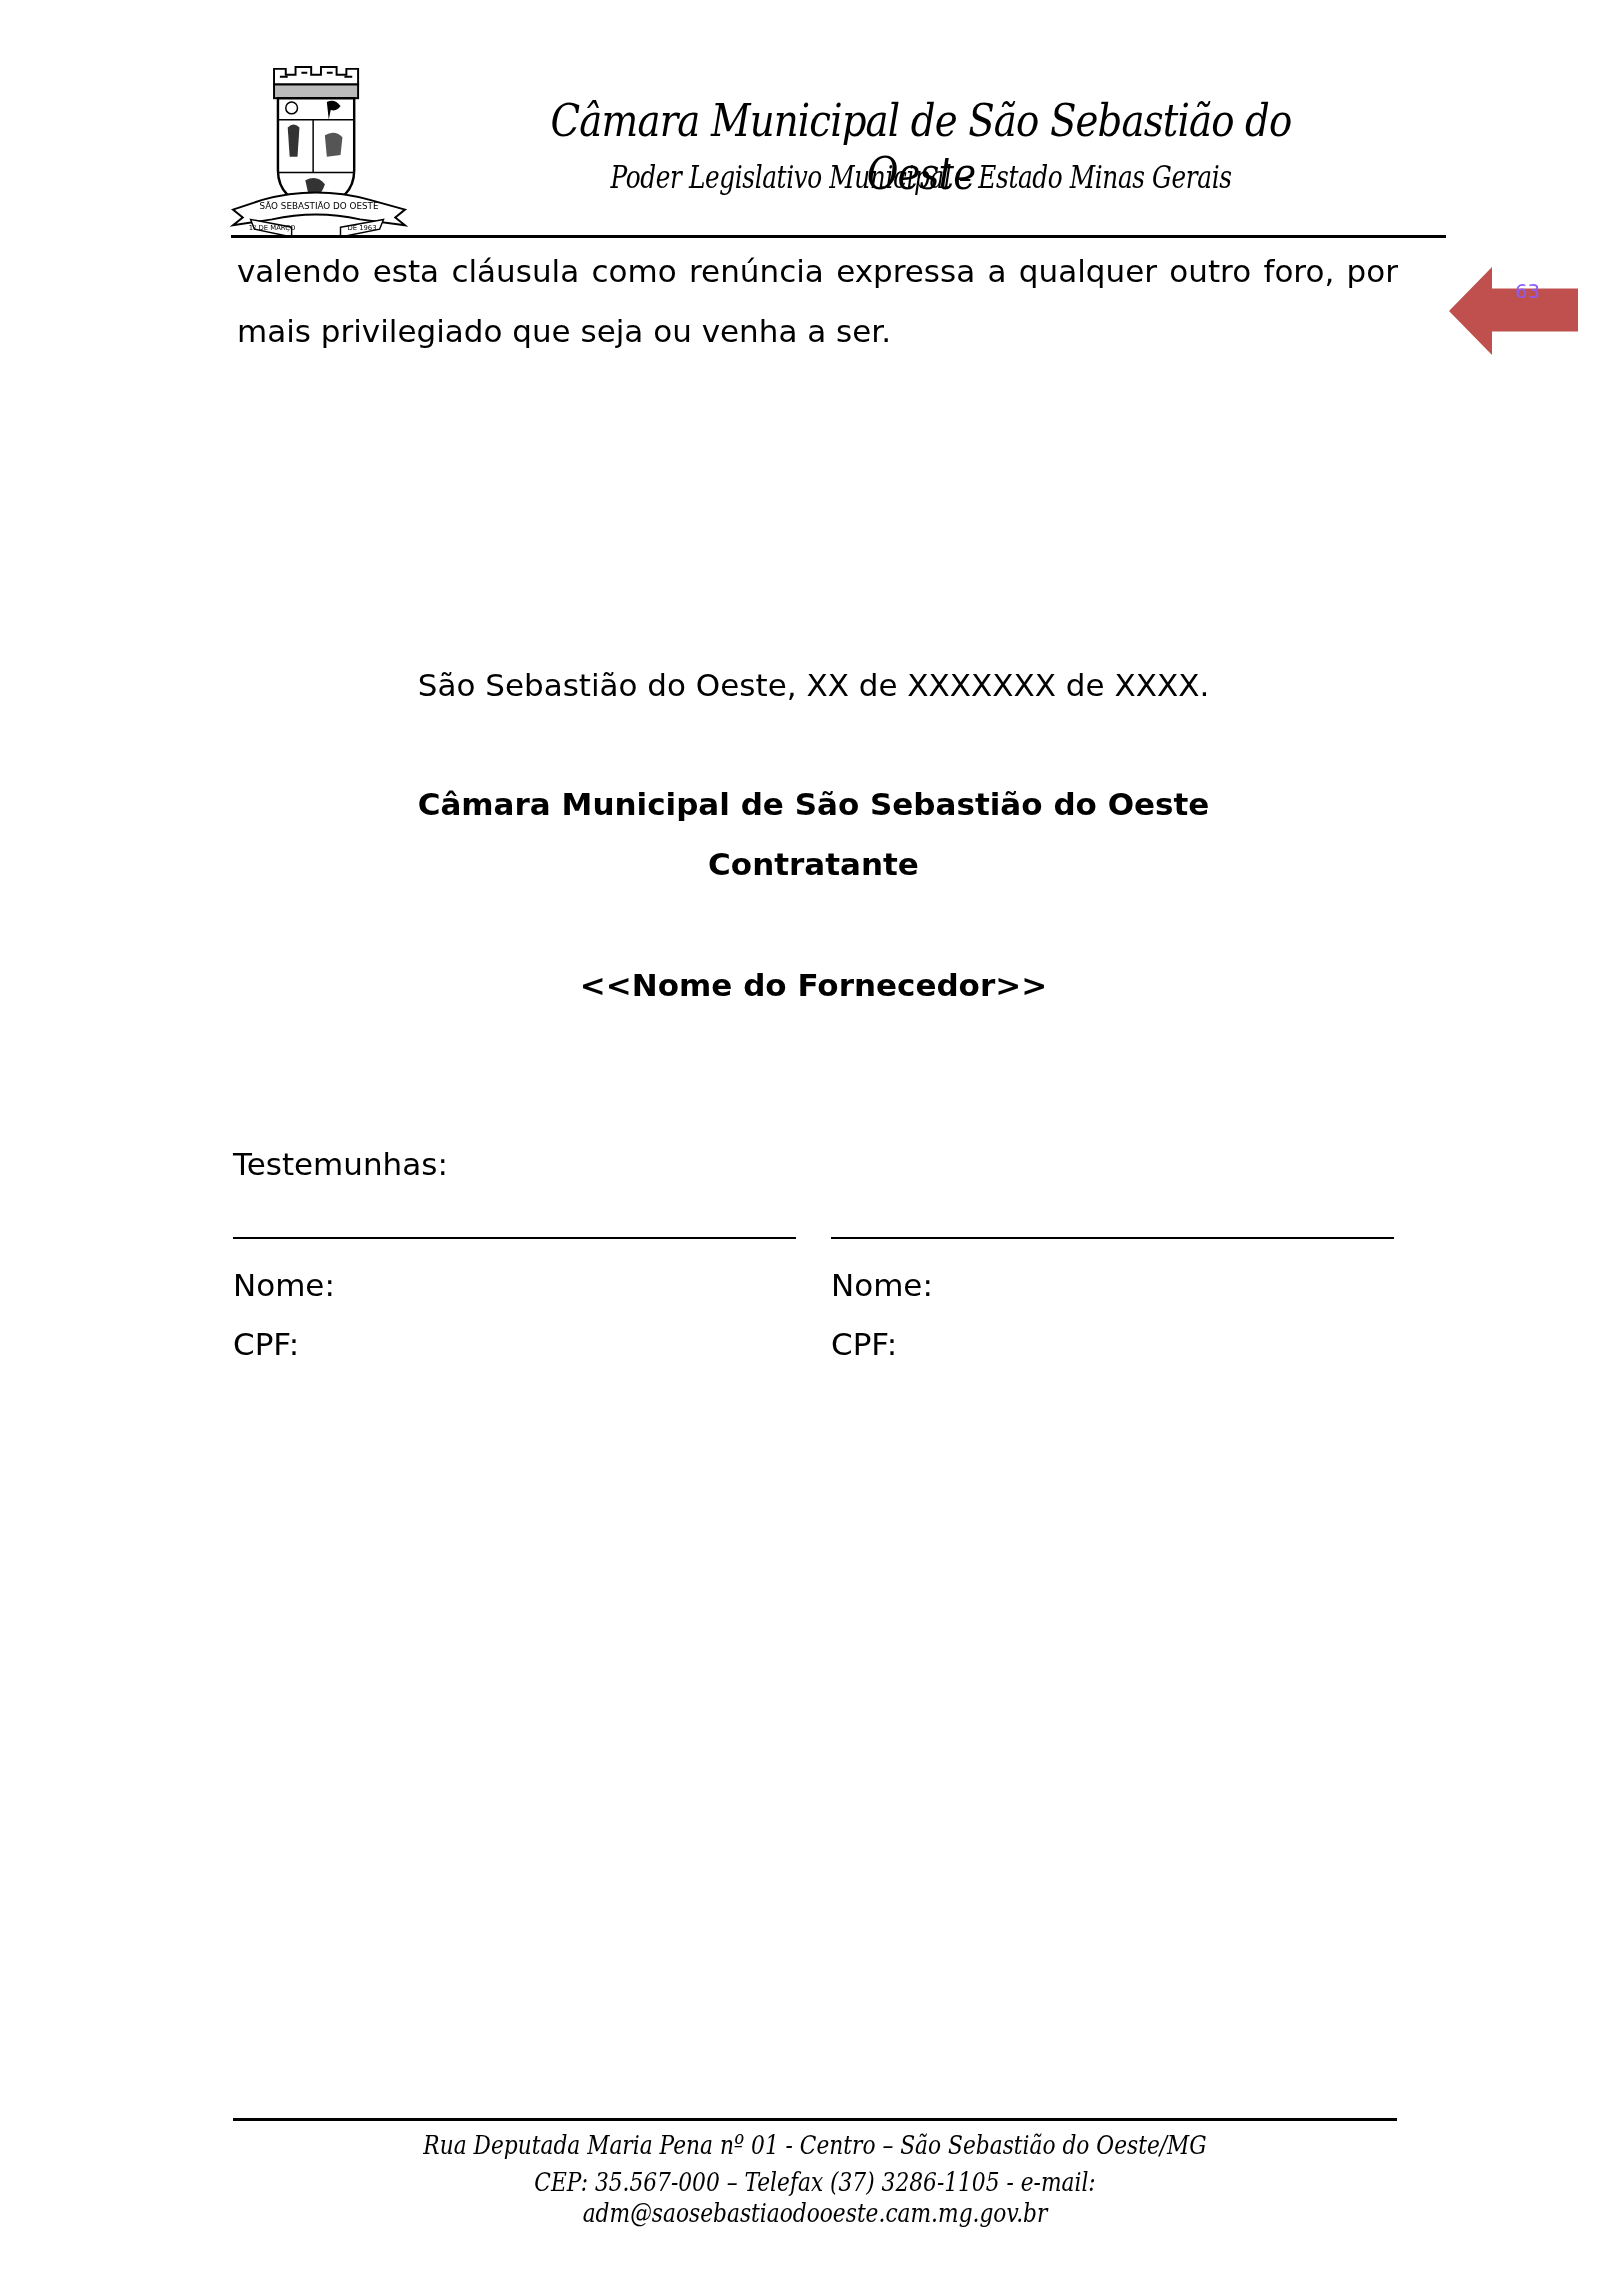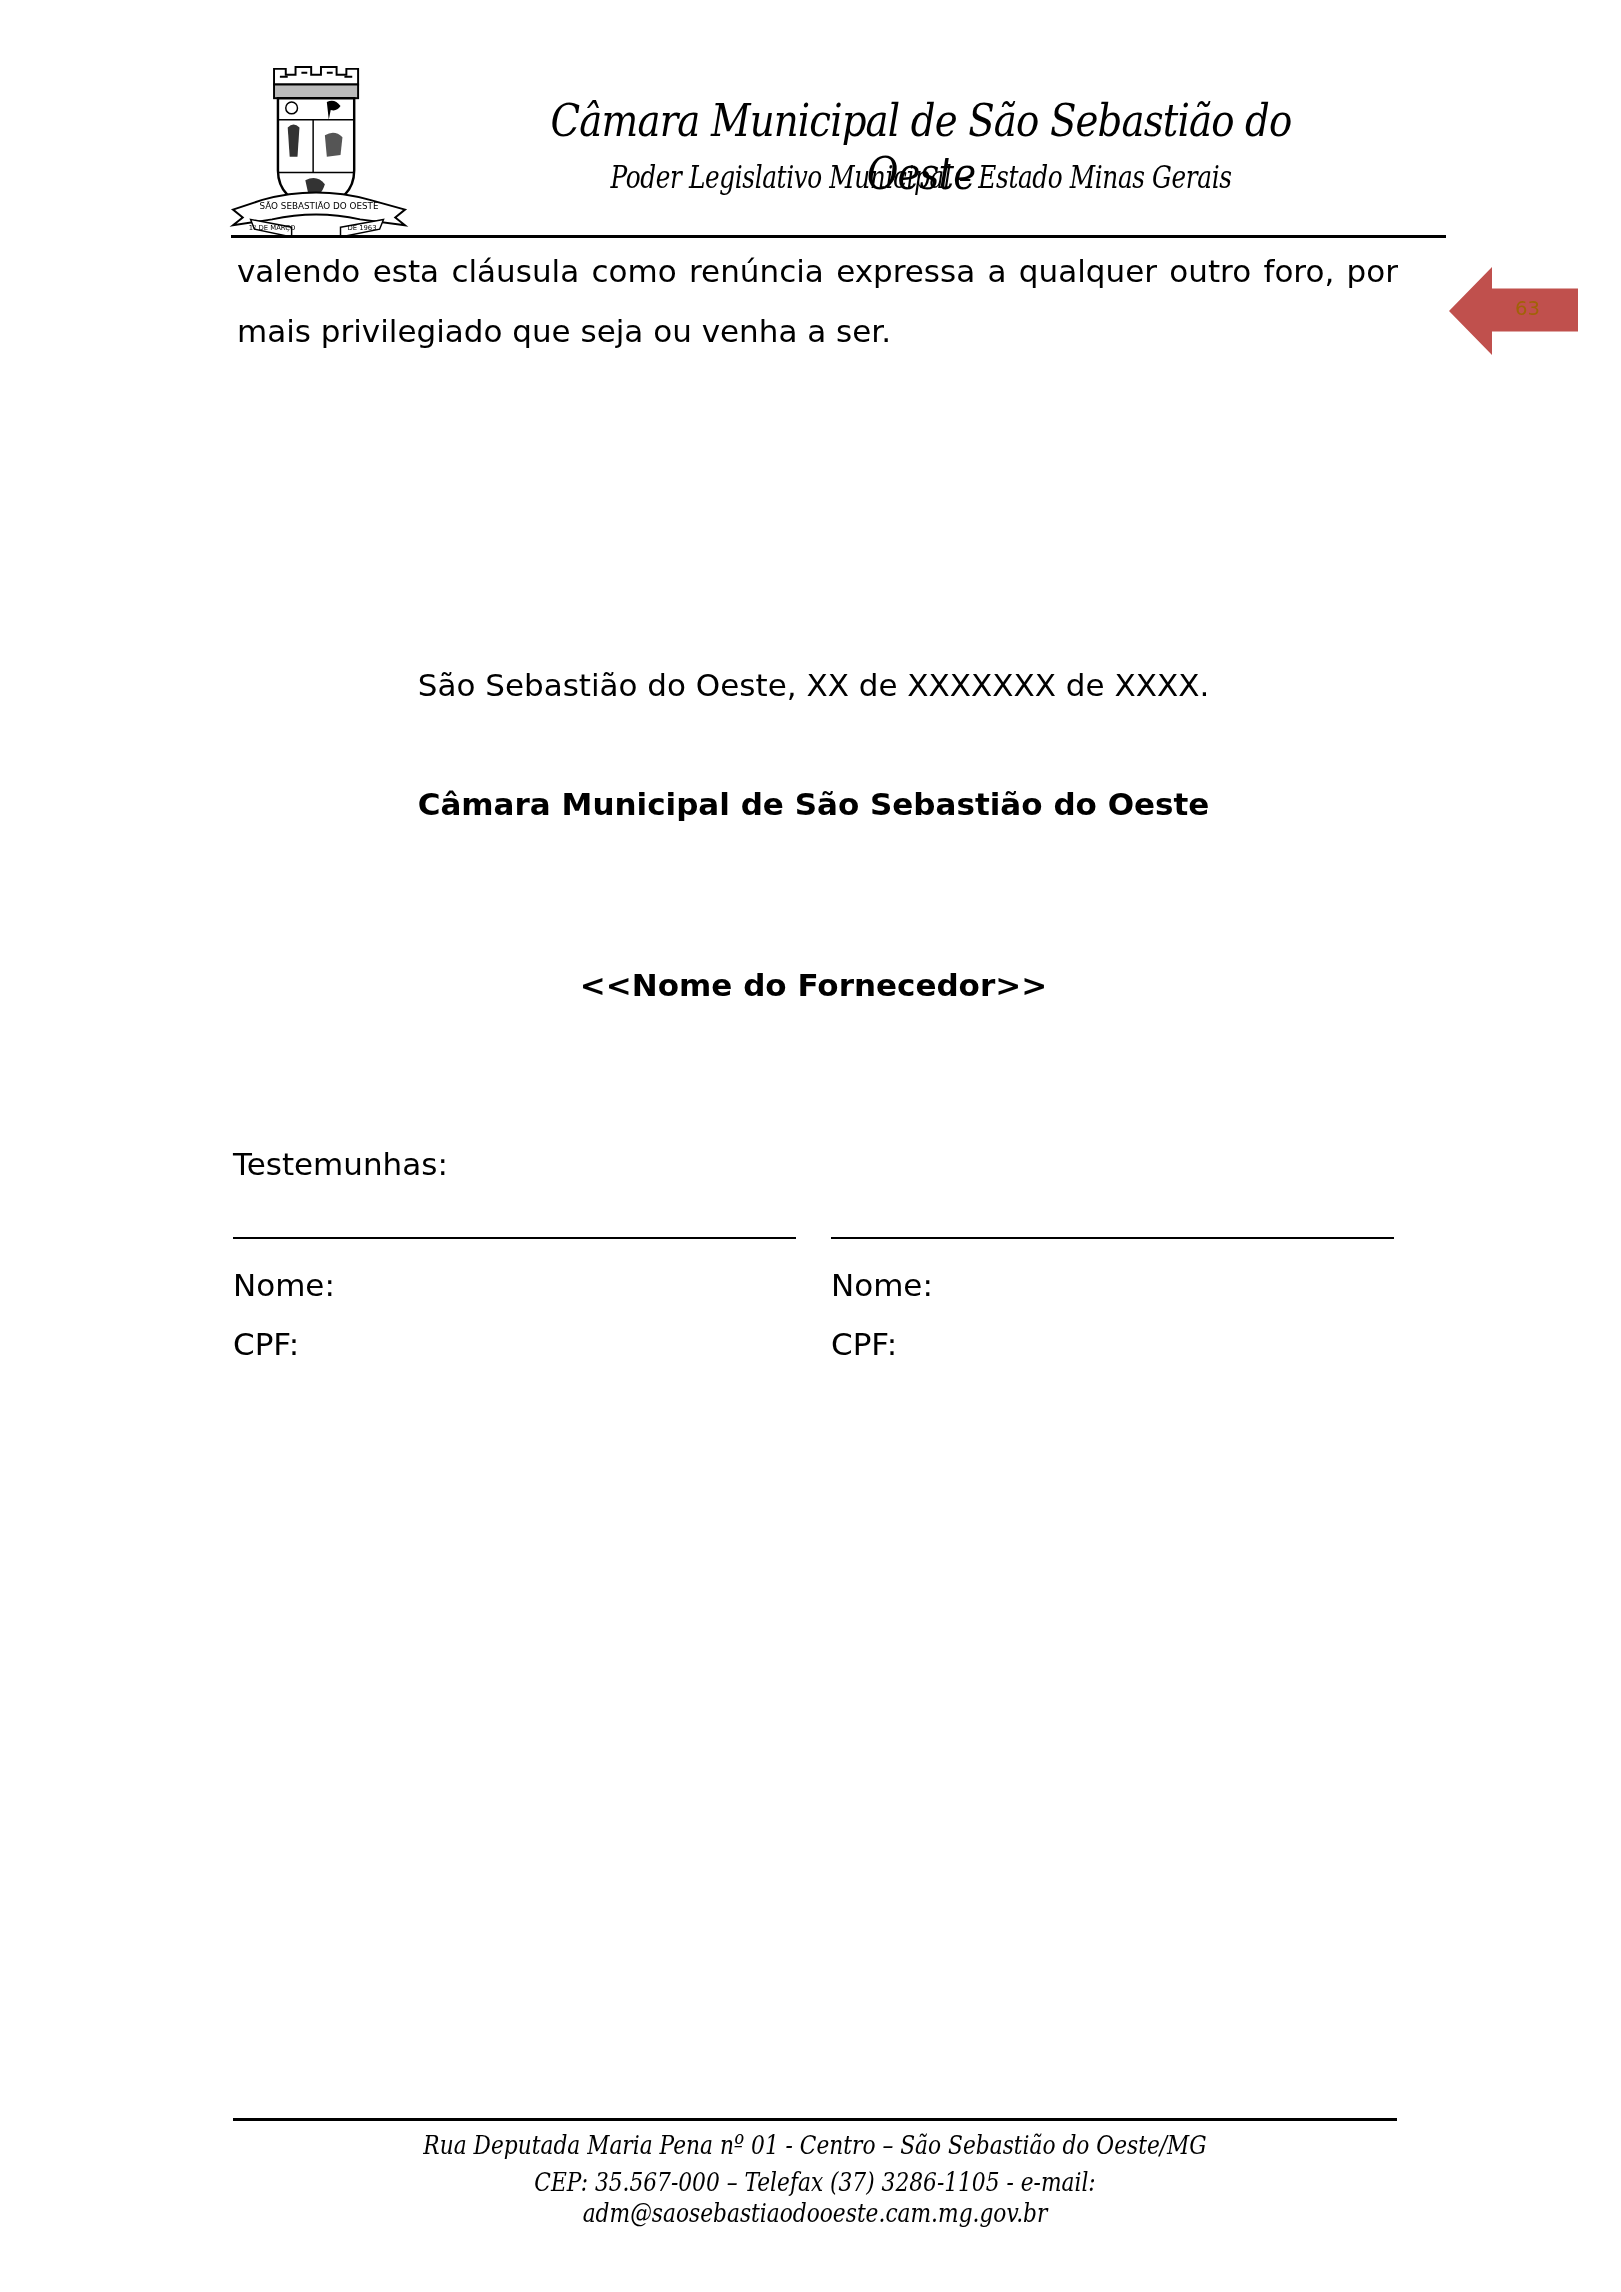--- a/index.html
+++ b/index.html
@@ -9,22 +9,22 @@
   
   .logo { position:absolute; left:223px; top:63px; width:192px; height:174px; }
   .header-title { position:absolute; left:431px; top:94px; width:980px; text-align:center;
     font-family:"DejaVu Serif", serif; font-style:italic; font-size:45px; letter-spacing:-1px; transform:scaleX(0.86); transform-origin:center; }
   .header-sub { position:absolute; left:431px; top:159px; width:980px; text-align:center;
     font-family:"DejaVu Serif", serif; font-style:italic; font-size:31px; letter-spacing:-0.5px; transform:scaleX(0.8); transform-origin:center; }
   .header-rule { position:absolute; left:231px; top:235px; width:1215px; height:2.9px; background:#000; }
 
   
   .page-marker { position:absolute; left:1449px; top:267px; width:129px; height:88px; }
-  .page-marker-num { position:absolute; left:1506px; top:297px; width:43px; text-align:center;
-    font-family:"DejaVu Sans", sans-serif; font-size:19.6px; color:#a16207; }
+  .page-marker-num { position:absolute; left:1506px; top:280px; width:43px; text-align:center;
+    font-family:"DejaVu Sans", sans-serif; font-size:19.6px; color:#8b5cf6; }
 
   
   .body-text { font-family:"DejaVu Sans", sans-serif; font-size:31px; line-height:60px; }
   .para { position:absolute; left:233px; width:1161px; text-align:justify; margin:4px; }
   .para.last-left { text-align-last:left; }
   .p1 { top:237px; }
   .p2 { top:416px; }
   .center-line { position:absolute; left:233px; width:1161px; text-align:center; }
   .bold { font-weight:bold; }
 
@@ -88,20 +88,21 @@
   <svg class="page-marker" viewBox="0 0 132 90">
     <polygon points="0,45 44,0 44,22 132,22 132,66 44,66 44,90" fill="#c0504d"></polygon>
   </svg>
   <div class="page-marker-num">63</div>
 
   <p class="para p1 body-text last-left">valendo esta cláusula como renúncia expressa a qualquer outro foro, por mais privilegiado que seja ou venha a ser.</p>
 
   <div class="center-line date body-text">São Sebastião do Oeste, XX de XXXXXXX de XXXX.</div>
 
   <div class="center-line party1-name body-text bold">Câmara Municipal de São Sebastião do Oeste</div>
+  <div class="center-line party1-role body-text bold">Contratante</div>
 
   <div class="center-line party2-name body-text bold">&lt;&lt;Nome do Fornecedor&gt;&gt;</div>
 
   <div class="witness-label body-text">Testemunhas:</div>
 
   <div class="sig-line sig-left"></div>
   <div class="sig-line sig-right"></div>
 
   <div class="w-field w-left-name body-text">Nome:</div>
   <div class="w-field w-left-cpf body-text">CPF:</div>

